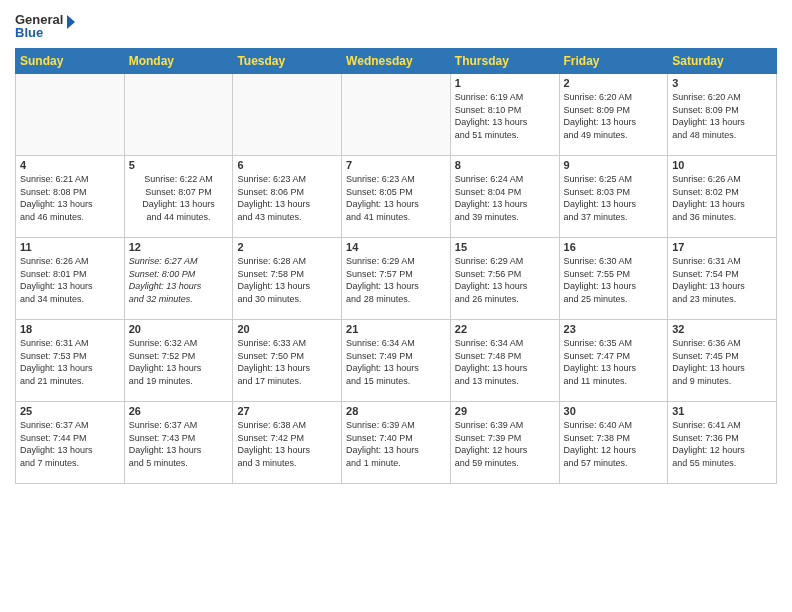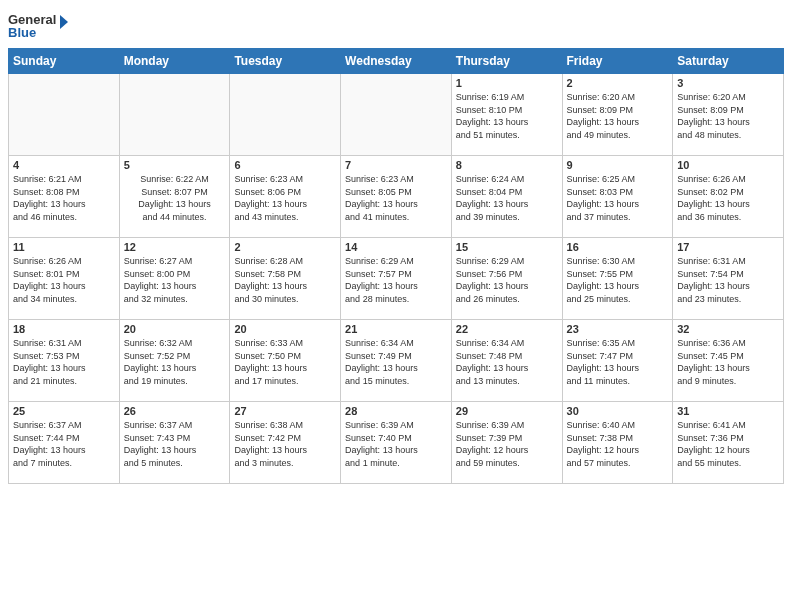--- a/index.html
+++ b/index.html
@@ -6,21 +6,21 @@
     body {
       width: 792px;
       height: 612px;
       font-family: Arial, sans-serif;
       background: #fff;
       overflow: hidden;
     }
     .page {
       width: 792px;
       height: 612px;
-      padding: 10px 8px;
+      padding: 10px 15px;
     }
     .header {
       display: flex;
       justify-content: space-between;
       align-items: flex-start;
       margin-bottom: 6px;
     }
     .logo {
       display: flex;
       align-items: center;
@@ -38,21 +38,21 @@
       font-size: 14px;
       color: #555;
     }
     .calendar {
       width: 100%;
       border-collapse: collapse;
       border: 1px solid #ccc;
     }
     .calendar th {
       background-color: #2e75b6;
-      color: #ffffff;
+      color: #fde047;
       font-size: 12px;
       font-weight: bold;
       padding: 5px 4px;
       text-align: left;
       border: 1px solid #2e75b6;
     }
     .calendar td {
       width: calc(100% / 7);
       vertical-align: top;
       border: 1px solid #ccc;
@@ -188,21 +188,21 @@
         <tr>
           <td>
             <div class="day-number">11</div>
             <div class="day-info" style="white-space: pre-line;">Sunrise: 6:26 AM
 Sunset: 8:01 PM
 Daylight: 13 hours
 and 34 minutes.</div>
           </td>
           <td>
             <div class="day-number">12</div>
-            <div class="day-info" style="white-space: pre-line;">Sunrise: 6:27 AM
+            <div class="day-info" style="white-space: pre-line; font-style: italic;">Sunrise: 6:27 AM
 Sunset: 8:00 PM
 Daylight: 13 hours
 and 32 minutes.</div>
           </td>
           <td>
             <div class="day-number">2</div>
             <div class="day-info" style="white-space: pre-line;">Sunrise: 6:28 AM
 Sunset: 7:58 PM
 Daylight: 13 hours
 and 30 minutes.</div>

